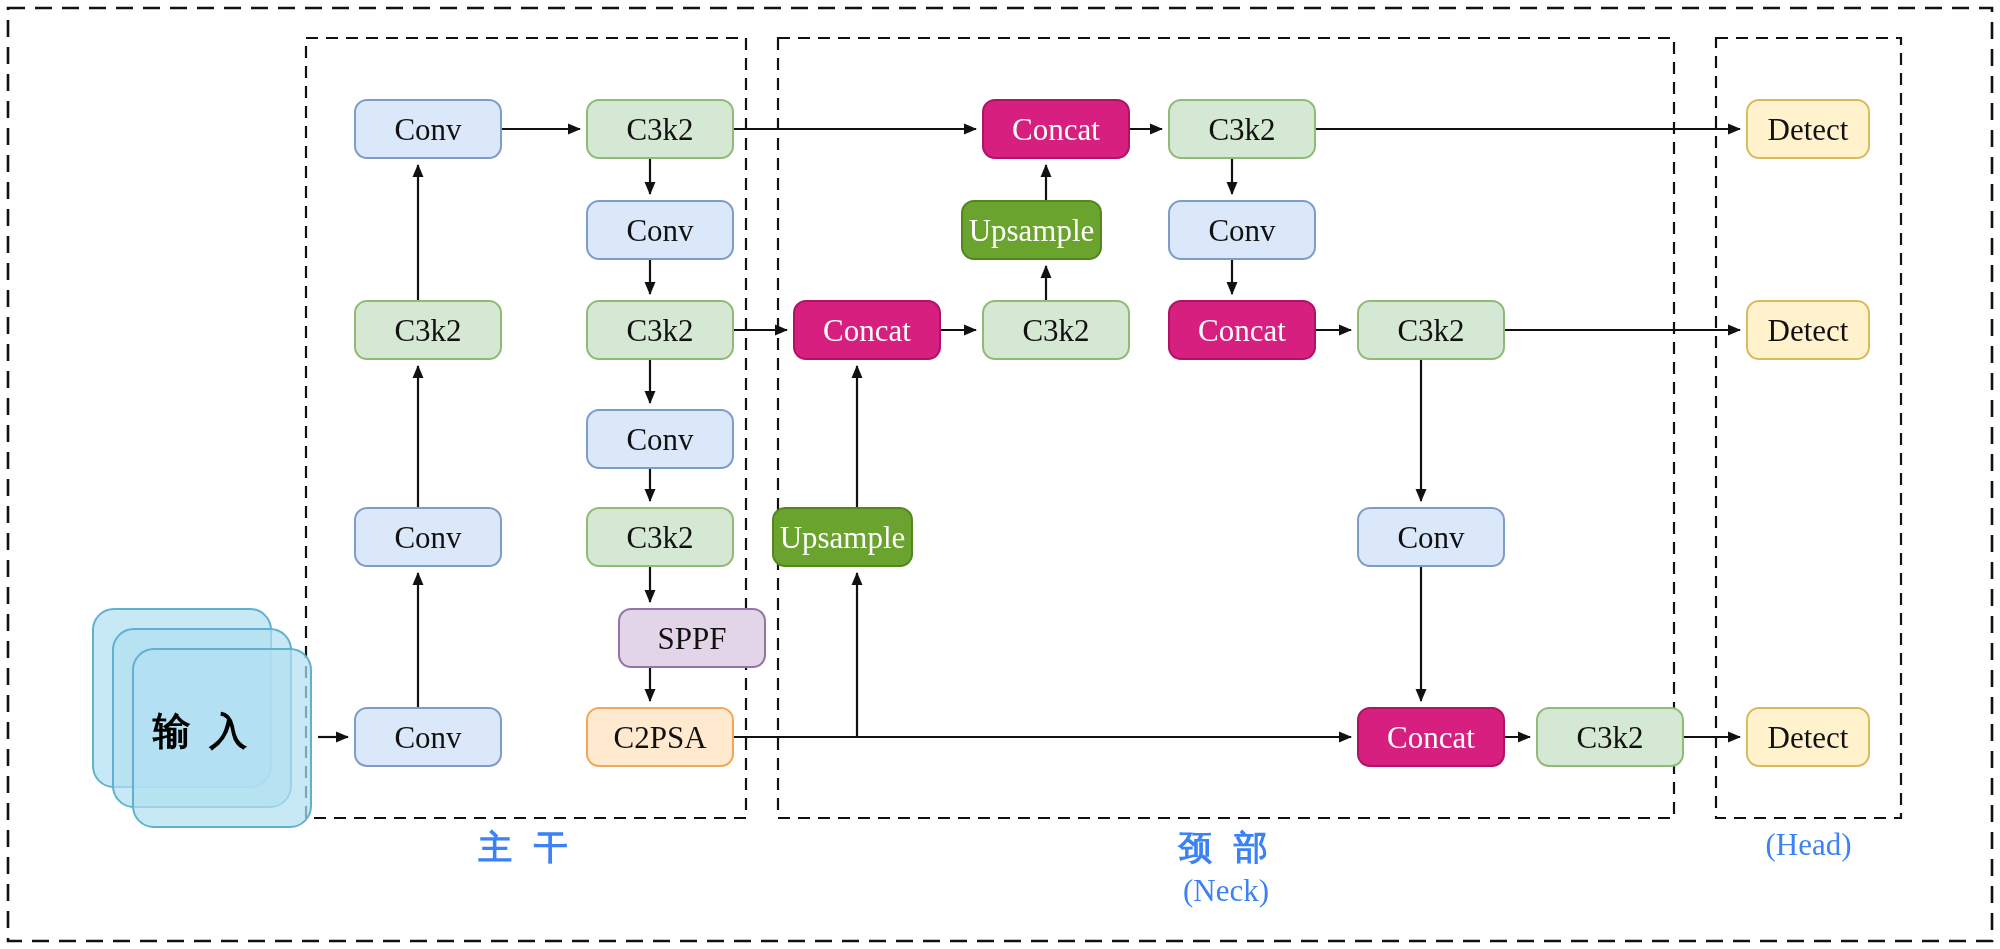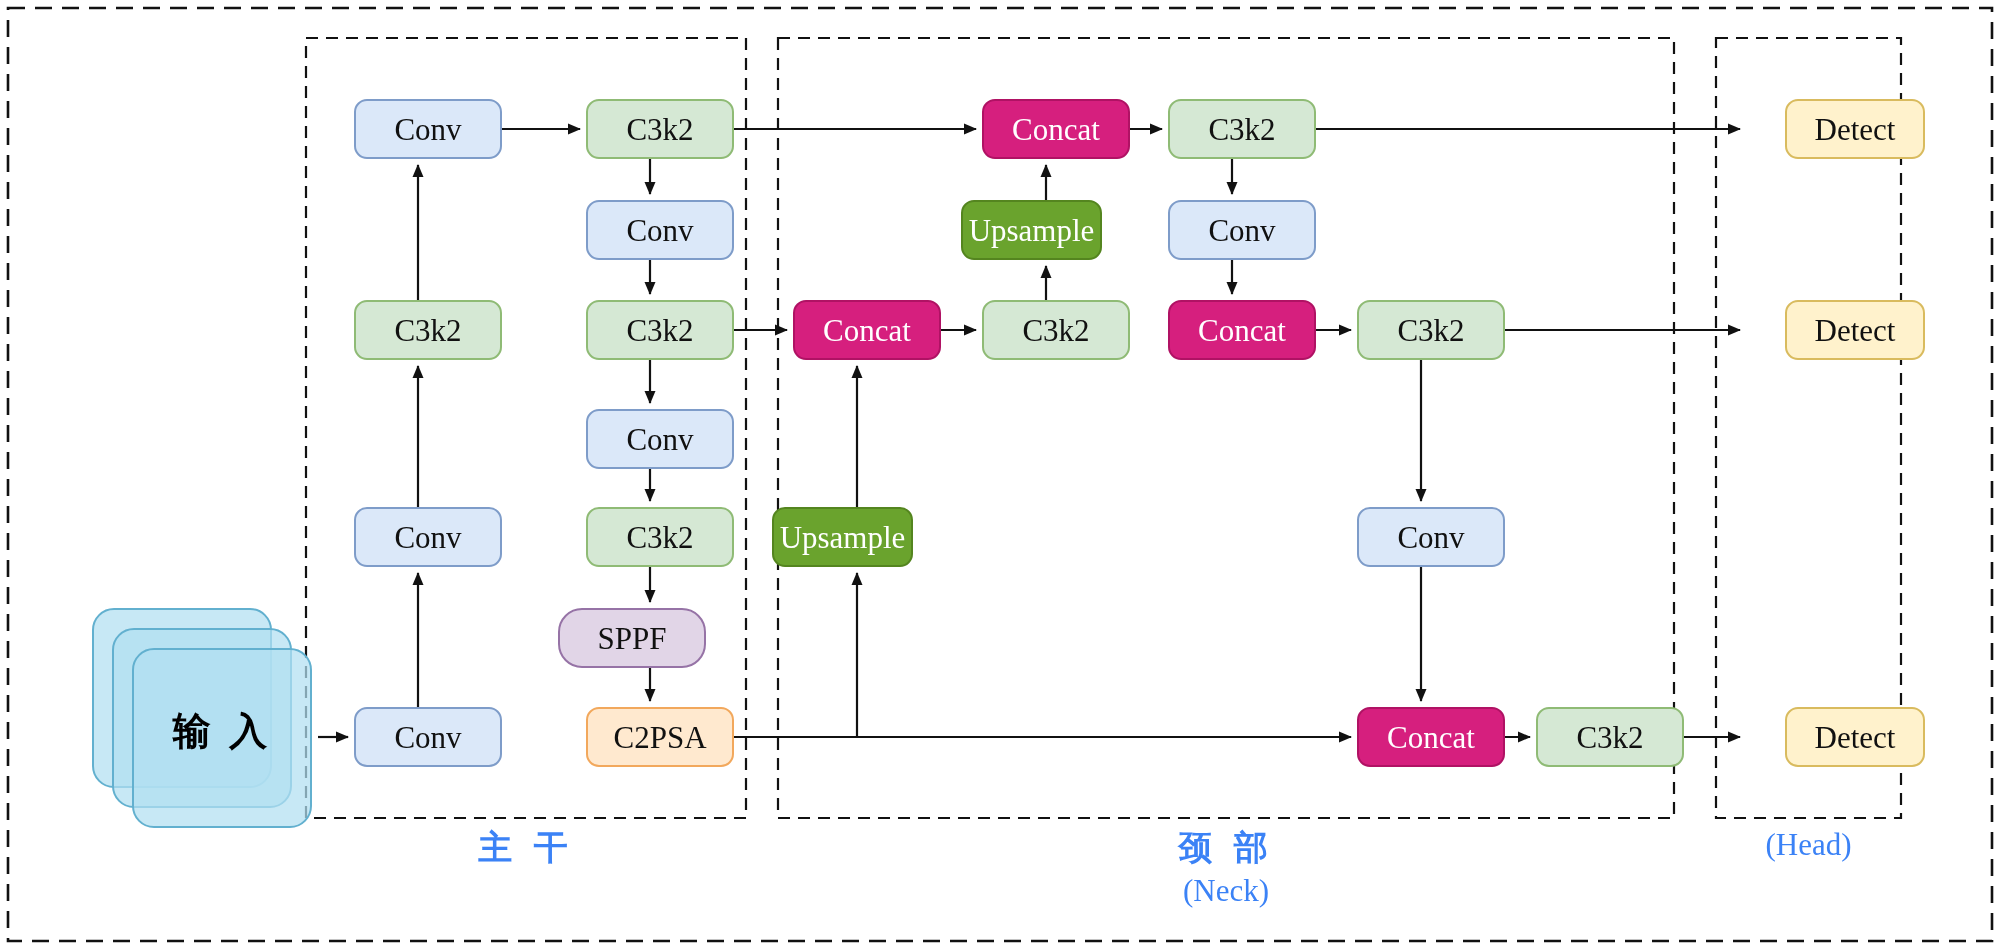--- a/index.html
+++ b/index.html
@@ -41,21 +41,21 @@
     z-index: 2;
     line-height: 1;
     white-space: nowrap;
   }
   .conv     { background: var(--conv-fill, #dbe8f9);  border-color: var(--conv-border, #7e9cc9); }
   .c3k2     { background: var(--c3k2-fill, #d5e8d4);  border-color: var(--c3k2-border, #8fbb75); }
   .sppf     { background: var(--sppf-fill, #e1d5e7);  border-color: var(--sppf-border, #9673a6); }
   .c2psa    { background: var(--c2psa-fill, #ffe9cf); border-color: var(--c2psa-border, #f2a85c); }
   .concat   { background: var(--concat-fill, #d61f7e); border-color: var(--concat-border, #b01264); color: #ffffff; }
   .upsample { background: var(--upsample-fill, #6aa32d); border-color: var(--upsample-border, #54851f); color: #ffffff; width: 141px; }
-  .detect   { background: var(--detect-fill, #fff2cc); border-color: var(--detect-border, #d9bb5e); width: 140px; margin-left: 39px; }
+  .detect   { background: var(--detect-fill, #fff2cc); border-color: var(--detect-border, #d9bb5e); width: 124px; }
 
   .input-sq {
     position: absolute;
     width: 180px;
     height: 180px;
     box-sizing: border-box;
     border-radius: 22px;
     border: 2.6px solid var(--input-border, #62b0cf);
     background: rgba(177, 223, 241, 0.72);
     z-index: 2;
@@ -65,21 +65,20 @@
     left: 92px;
     top: 706px;
     width: 220px;
     text-align: center;
     font-size: 38px;
     font-weight: 600;
     color: #000;
     font-family: "Liberation Sans", sans-serif;
     letter-spacing: 4px;
     z-index: 3;
-    margin-left: 20px;
   }
   .section-label {
     position: absolute;
     text-align: center;
     z-index: 2;
     color: #3b82f6;
   }
   .section-label .zh {
     font-size: 34px;
     line-height: 46px;
@@ -150,21 +149,21 @@
 
   <div class="node conv" style="left:354px; top:707px;">Conv</div>
   <div class="node conv" style="left:354px; top:507px;">Conv</div>
   <div class="node c3k2" style="left:354px; top:300px;">C3k2</div>
   <div class="node conv" style="left:354px; top:99px;">Conv</div>
   <div class="node c3k2" style="left:586px; top:99px;">C3k2</div>
   <div class="node conv" style="left:586px; top:200px;">Conv</div>
   <div class="node c3k2" style="left:586px; top:300px;">C3k2</div>
   <div class="node conv" style="left:586px; top:409px;">Conv</div>
   <div class="node c3k2" style="left:586px; top:507px;">C3k2</div>
-  <div class="node sppf" style="left:558px; top:608px;border-radius:24px;">SPPF</div>
+  <div class="node sppf" style="left:618px; top:608px;">SPPF</div>
   <div class="node c2psa" style="left:586px; top:707px;">C2PSA</div>
 
   <div class="node concat" style="left:793px;  top:300px;">Concat</div>
   <div class="node upsample" style="left:772px;  top:507px;">Upsample</div>
   <div class="node c3k2" style="left:982px;  top:300px;">C3k2</div>
   <div class="node upsample" style="left:961px;  top:200px;">Upsample</div>
   <div class="node concat" style="left:982px;  top:99px;">Concat</div>
   <div class="node c3k2" style="left:1168px; top:99px;">C3k2</div>
   <div class="node conv" style="left:1168px; top:200px;">Conv</div>
   <div class="node concat" style="left:1168px; top:300px;">Concat</div>

